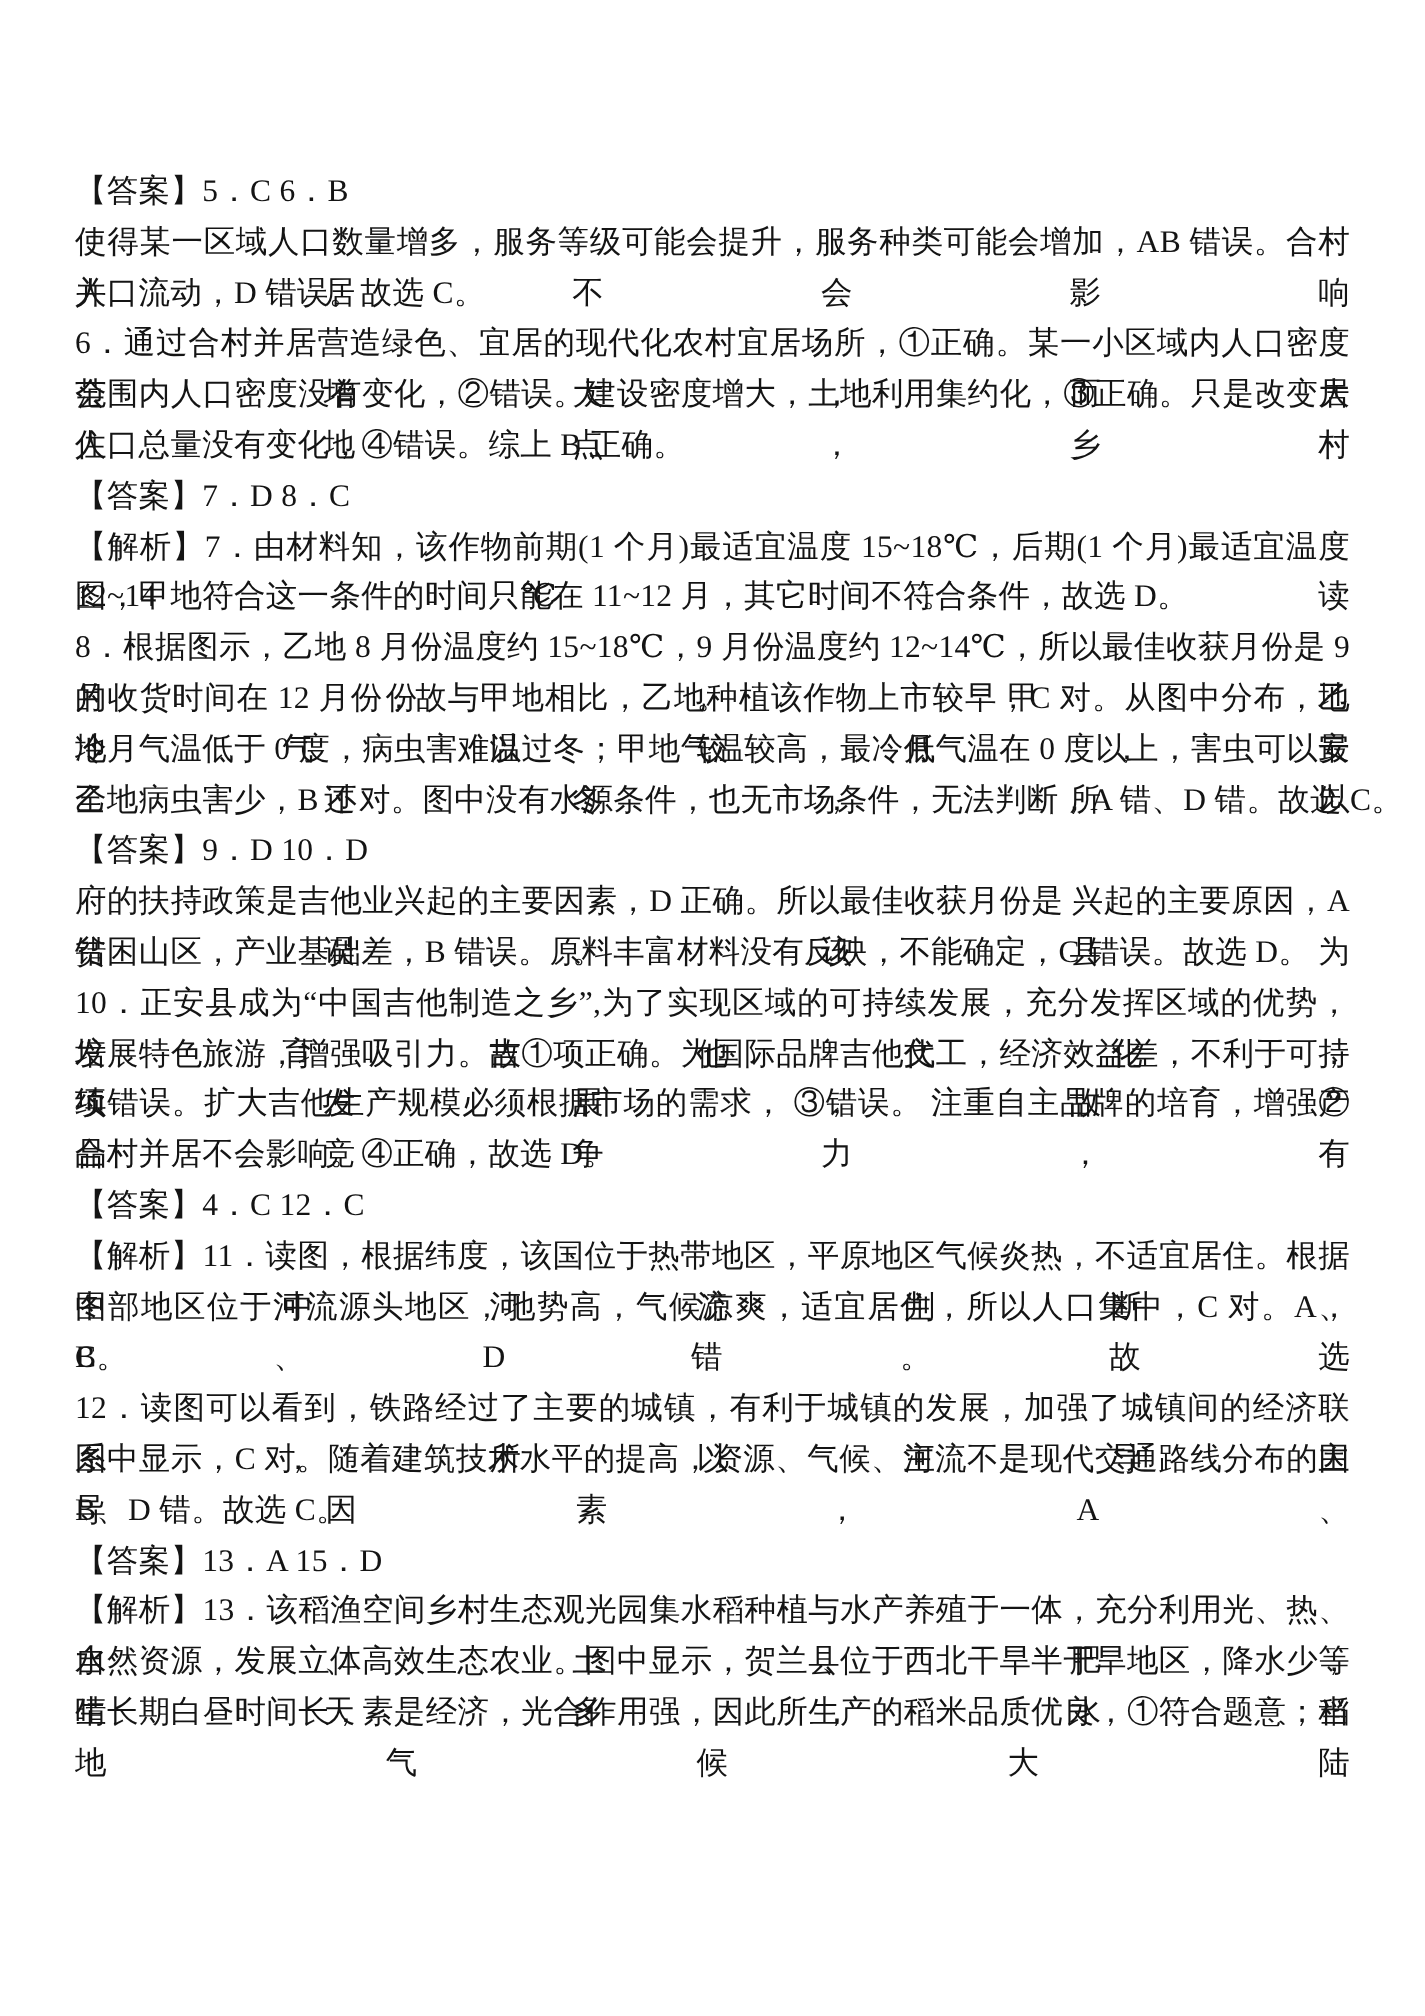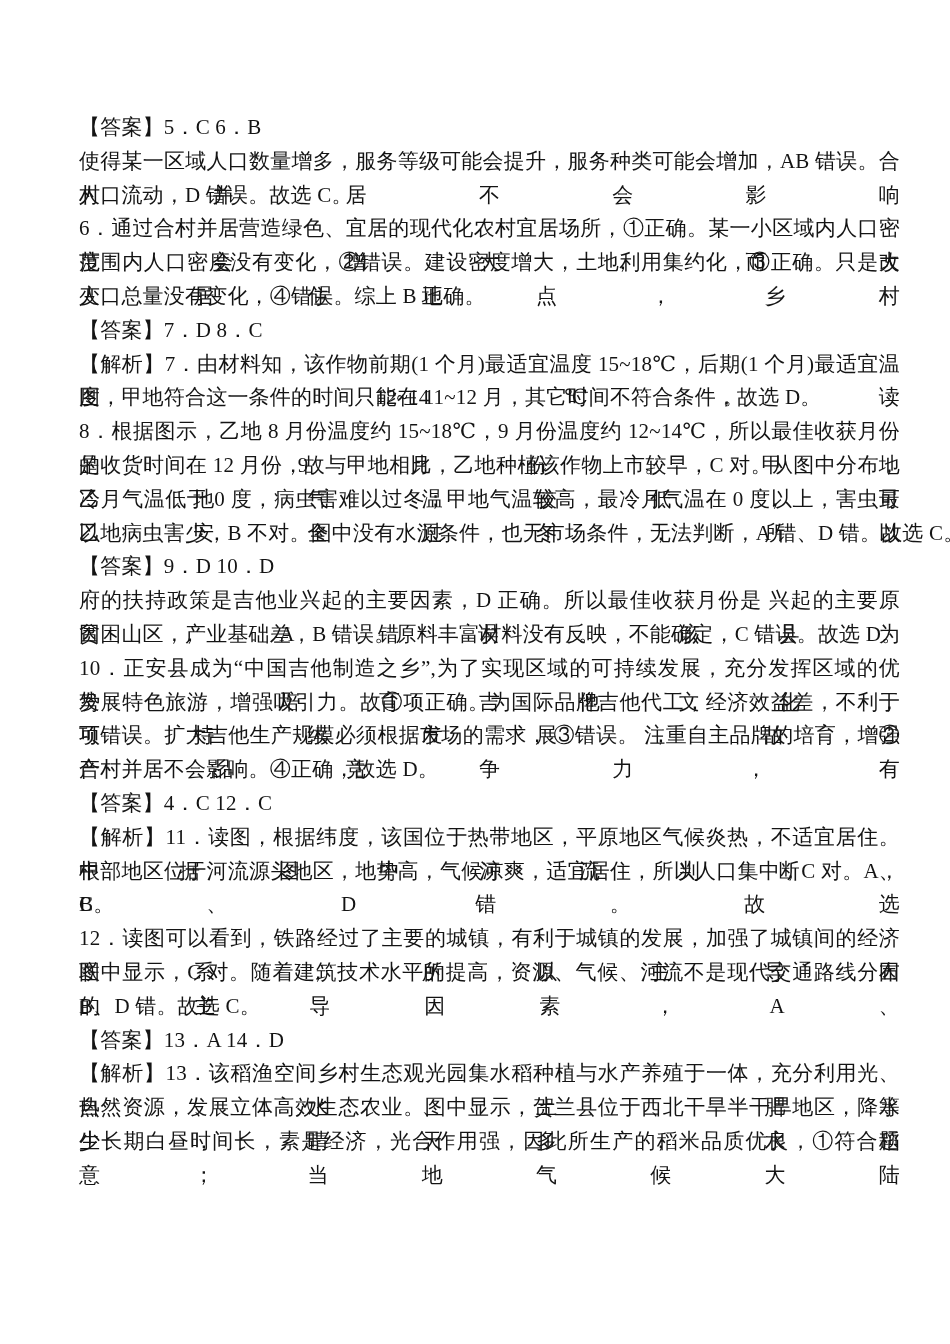--- a/index.html
+++ b/index.html
@@ -28,21 +28,20 @@
     width: 850px;
   }
   .para { margin: 0; padding: 0; }
   .line {
     height: 33.8px;
     line-height: 33.8px;
     font-size: 21px;
     white-space: nowrap;
     text-align: left;
     letter-spacing: 0.2px;
-    margin-left: 29px;
   }
   .line.fill {
     white-space: normal;
     text-align: justify;
     text-align-last: justify;
   }
 </style>
 </head>
 <body>
 
@@ -93,21 +92,21 @@
         <div class="line fill">【解析】11．读图，根据纬度，该国位于热带地区，平原地区气候炎热，不适宜居住。根据图中河流判断，</div>
         <div class="line fill">中部地区位于河流源头地区，地势高，气候凉爽，适宜居住，所以人口集中，C 对。A、B、D 错。故选</div>
         <div class="line">C。</div>
       </div>
       <div class="para">
         <div class="line fill">12．读图可以看到，铁路经过了主要的城镇，有利于城镇的发展，加强了城镇间的经济联系，所以主导因</div>
         <div class="line fill">图中显示，C 对。随着建筑技术水平的提高，资源、气候、河流不是现代交通路线分布的主导因素，A、</div>
         <div class="line">B、D 错。故选 C。</div>
       </div>
       <div class="para">
-        <div class="line">【答案】13．A 14．D</div>
+        <div class="line">【答案】13．A 15．D</div>
       </div>
       <div class="para">
         <div class="line fill">【解析】13．该稻渔空间乡村生态观光园集水稻种植与水产养殖于一体，充分利用光、热、水、土、肥等</div>
         <div class="line fill">自然资源，发展立体高效生态农业。图中显示，贺兰县位于西北干旱半干旱地区，降水少，晴天多，水稻</div>
         <div class="line fill">生长期白昼时间长，素是经济，光合作用强，因此所生产的稻米品质优良，①符合题意；当地气候大陆</div>
       </div>
     </div>
 </div>
 
 </body></html>

